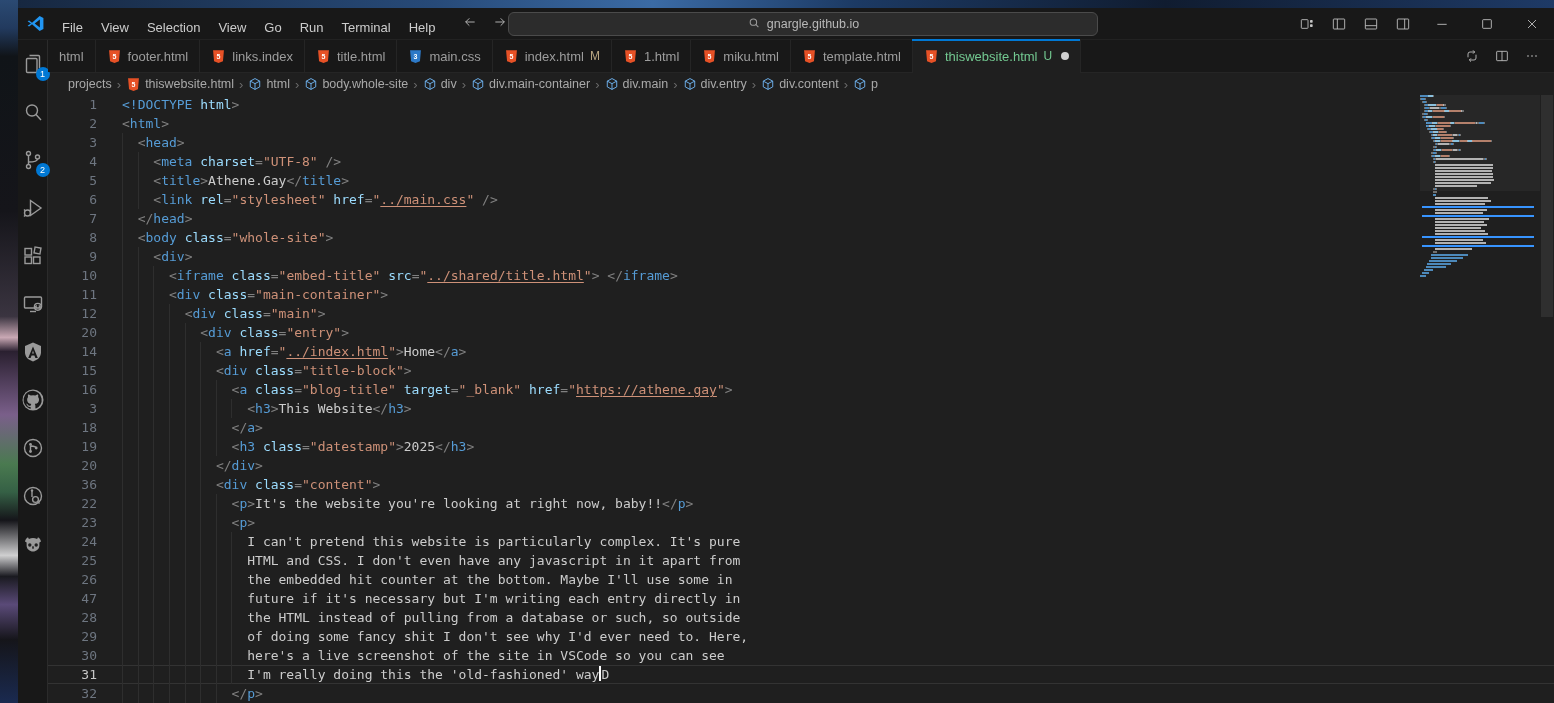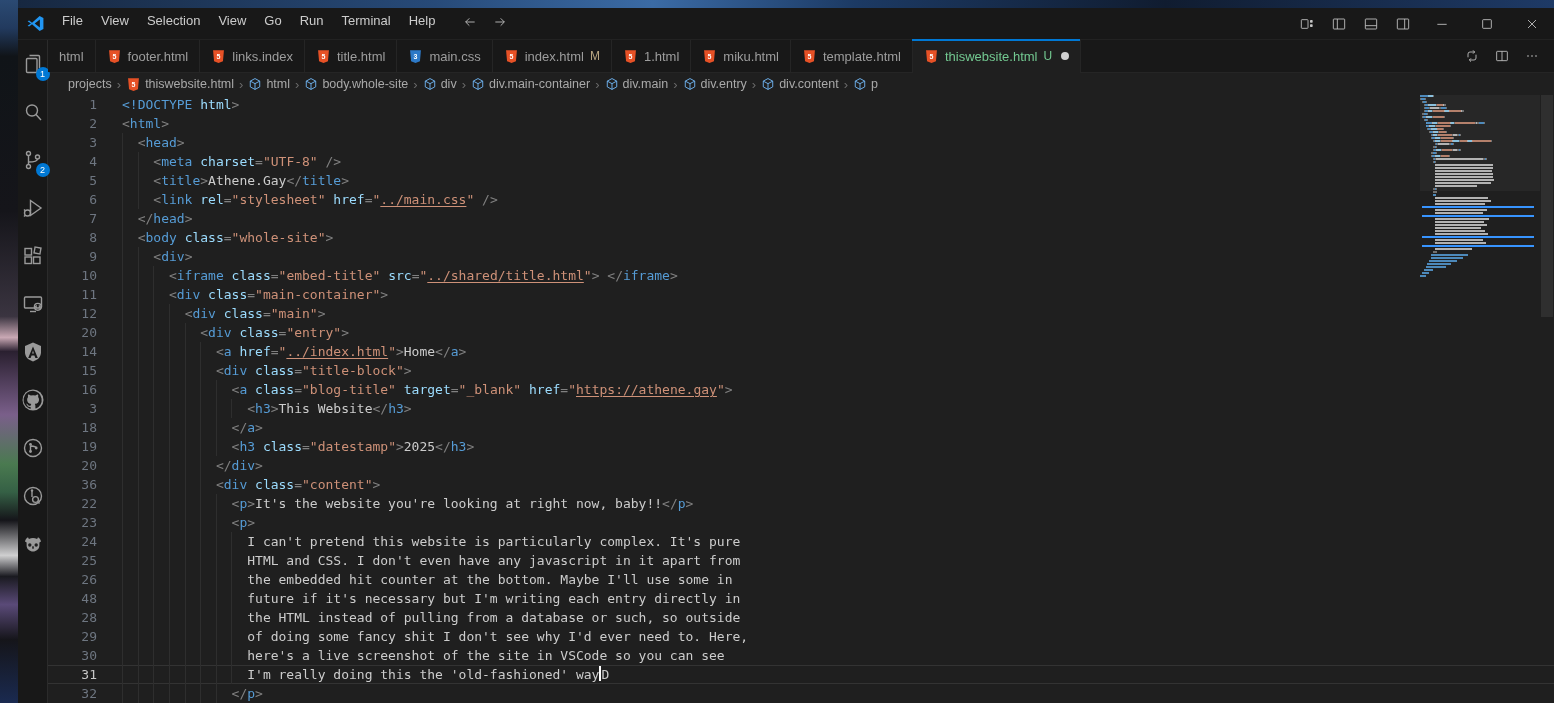--- a/index.html
+++ b/index.html
@@ -98,37 +98,44 @@
   <div class="wall-top"></div>
   <div class="wall-left"></div>
 
   <div class="window">
     <div class="titlebar">
       <span class="vslogo">
           <svg viewBox="0 0 24 24" width="19" height="19">
             <path fill="#2196f3" d="M17.2 2.6L7.6 11 3.9 8.2 2 9.1l4.2 2.9L2 14.9l1.9.9 3.7-2.8 9.6 8.4 4.8-2.3V4.9zM17.5 7v10L11 12z"></path>
           </svg>
         </span>
-      <div id="menus" style="display:flex;height:100%;align-items:flex-start">
+      <div id="menus" style="display:flex;height:100%;align-items:flex-end">
           <div class="menu-item">File</div>
           <div class="menu-item">View</div>
           <div class="menu-item">Selection</div>
           <div class="menu-item">View</div>
           <div class="menu-item">Go</div>
           <div class="menu-item">Run</div>
           <div class="menu-item">Terminal</div>
           <div class="menu-item">Help</div>
         </div>
       <div class="nav-arrows">
         <span id="nav-back"><svg class="wi" viewBox="0 0 24 24">
               <path d="M19 12H5.5M5.5 12L11 6.5M5.5 12L11 17.5"></path>
             </svg></span>
         <span id="nav-fwd"><svg class="wi" viewBox="0 0 24 24">
               <path d="M5 12h13.5M18.5 12L13 6.5M18.5 12L13 17.5"></path>
             </svg></span>
+      </div>
+      <div class="searchbox">
+        <span id="loupe"><svg viewBox="0 0 24 24" width="14" height="14" fill="none" stroke="#9a9a9a" stroke-width="1.8">
+              <circle cx="11" cy="10.5" r="5.5"></circle>
+              <path d="M15 14.5L19.5 19"></path>
+            </svg></span>
+        <span>gnargle.github.io</span>
       </div>
       <div class="tb-right">
         <span class="layout-btn" id="lb0">
             <svg class="wi" viewBox="0 0 24 24">
               <rect x="3.5" y="5.5" width="10" height="13" rx="1"></rect>
               <rect x="16.5" y="6" width="4" height="4" rx="1" fill="#c5c5c5" stroke="none"></rect>
               <rect x="16.5" y="12.5" width="4" height="4" rx="1" fill="#c5c5c5" stroke="none"></rect>
             </svg>
           </span>
         <span class="layout-btn" id="lb1">
@@ -526,21 +533,21 @@
               </div>
               <div class="code-line">
                 <div class="ln">25</div>
                 <div class="lc"><span class="guide" style="left: 0px;"></span><span class="guide" style="left: 15.6414px;"></span><span class="guide" style="left: 31.2828px;"></span><span class="guide" style="left: 46.9242px;"></span><span class="guide" style="left: 62.5656px;"></span><span class="guide" style="left: 78.207px;"></span><span class="guide" style="left: 93.8484px;"></span><span class="guide" style="left: 109.49px;"></span><span>                </span><span style="color: rgb(204, 204, 204);">HTML and CSS. I don't even have any javascript in it apart from</span></div>
               </div>
               <div class="code-line">
                 <div class="ln">26</div>
                 <div class="lc"><span class="guide" style="left: 0px;"></span><span class="guide" style="left: 15.6414px;"></span><span class="guide" style="left: 31.2828px;"></span><span class="guide" style="left: 46.9242px;"></span><span class="guide" style="left: 62.5656px;"></span><span class="guide" style="left: 78.207px;"></span><span class="guide" style="left: 93.8484px;"></span><span class="guide" style="left: 109.49px;"></span><span>                </span><span style="color: rgb(204, 204, 204);">the embedded hit counter at the bottom. Maybe I'll use some in</span></div>
               </div>
               <div class="code-line">
-                <div class="ln">48</div>
+                <div class="ln">47</div>
                 <div class="lc"><span class="guide" style="left: 0px;"></span><span class="guide" style="left: 15.6414px;"></span><span class="guide" style="left: 31.2828px;"></span><span class="guide" style="left: 46.9242px;"></span><span class="guide" style="left: 62.5656px;"></span><span class="guide" style="left: 78.207px;"></span><span class="guide" style="left: 93.8484px;"></span><span class="guide" style="left: 109.49px;"></span><span>                </span><span style="color: rgb(204, 204, 204);">future if it's necessary but I'm writing each entry directly in</span></div>
               </div>
               <div class="code-line">
                 <div class="ln">28</div>
                 <div class="lc"><span class="guide" style="left: 0px;"></span><span class="guide" style="left: 15.6414px;"></span><span class="guide" style="left: 31.2828px;"></span><span class="guide" style="left: 46.9242px;"></span><span class="guide" style="left: 62.5656px;"></span><span class="guide" style="left: 78.207px;"></span><span class="guide" style="left: 93.8484px;"></span><span class="guide" style="left: 109.49px;"></span><span>                </span><span style="color: rgb(204, 204, 204);">the HTML instead of pulling from a database or such, so outside</span></div>
               </div>
               <div class="code-line">
                 <div class="ln">29</div>
                 <div class="lc"><span class="guide" style="left: 0px;"></span><span class="guide" style="left: 15.6414px;"></span><span class="guide" style="left: 31.2828px;"></span><span class="guide" style="left: 46.9242px;"></span><span class="guide" style="left: 62.5656px;"></span><span class="guide" style="left: 78.207px;"></span><span class="guide" style="left: 93.8484px;"></span><span class="guide" style="left: 109.49px;"></span><span>                </span><span style="color: rgb(204, 204, 204);">of doing some fancy shit I don't see why I'd ever need to. Here,</span></div>
               </div>

